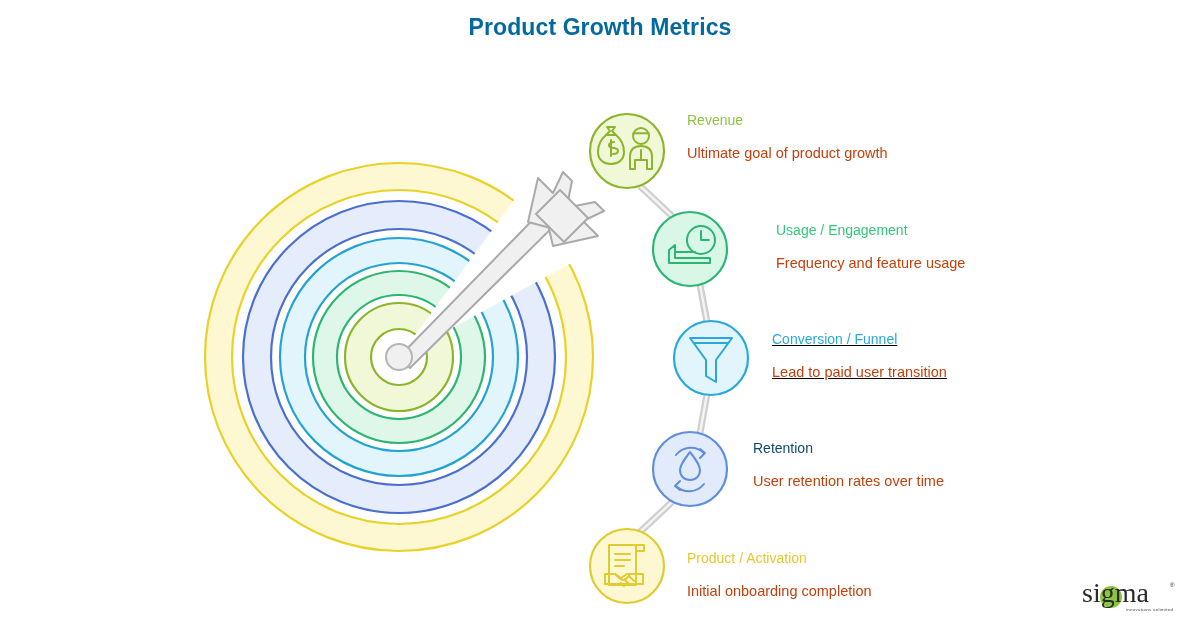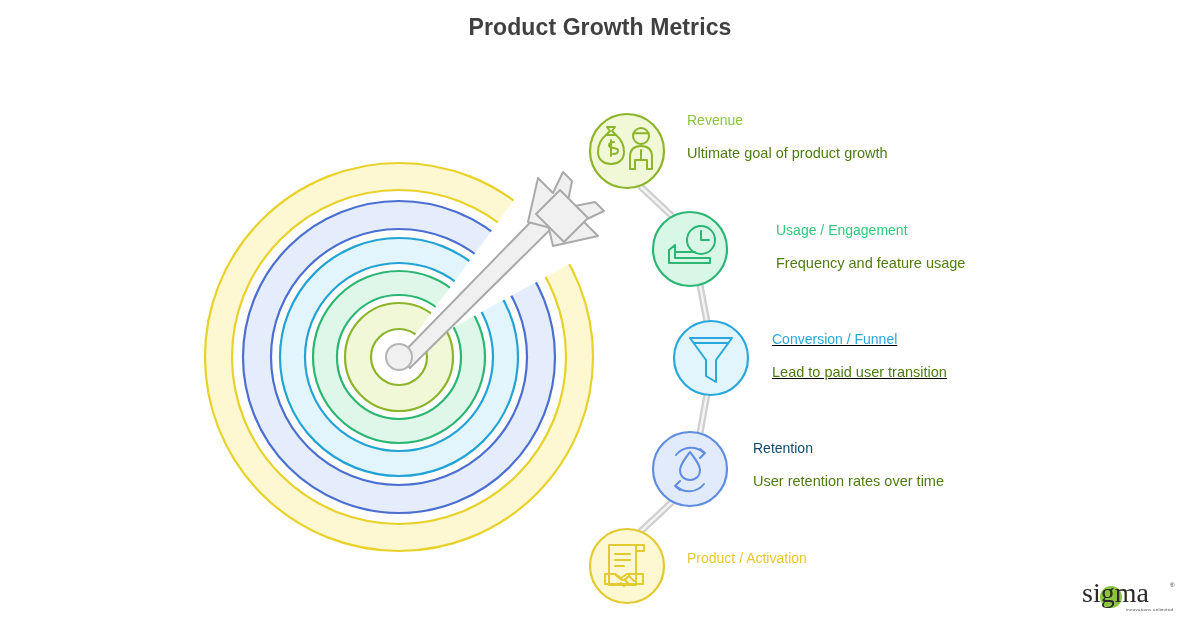--- a/index.html
+++ b/index.html
@@ -25,37 +25,37 @@
 
   
   .page-title {
     position: absolute;
     top: 14px;
     left: 0;
     width: 1200px;
     text-align: center;
     font-size: 23px;
     font-weight: bold;
-    color: #404040;
+    color: #0369a1;
     letter-spacing: 0.1px;
   }
 
   
   .metric-text {
     position: absolute;
   }
   .metric-title {
     font-size: 14px;
     font-weight: normal;
     line-height: 22px;
     white-space: nowrap;
   }
   .metric-desc {
     font-size: 14.5px;
-    color: #4d7c0f;
+    color: #c2410c;
     line-height: 20px;
     margin-top: 12px;
     white-space: nowrap;
   }
 
   
   .logo {
     position: absolute;
     right: 18px;
     bottom: 8px;
@@ -222,20 +222,21 @@
   <div class="metric-desc">Lead to paid user transition</div>
 </div>
 
 <div class="metric-text" style="left:753px; top:437px;">
   <div class="metric-title" style="color:#0c4a6e;">Retention</div>
   <div class="metric-desc">User retention rates over time</div>
 </div>
 
 <div class="metric-text" style="left:687px; top:547px;">
   <div class="metric-title" style="color:#e8c72e;">Product / Activation</div>
+  <div class="metric-desc">Initial onboarding completion</div>
 </div>
 
 <svg class="logo" viewBox="0 0 104 48">
   <circle cx="33" cy="26" r="11" fill="#8cc63e"></circle>
   <text x="4" y="31" font-family="Liberation Serif, serif" font-size="28" fill="#2b2b2b">sigma</text>
   <text x="92" y="16" font-family="Liberation Sans, sans-serif" font-size="6" fill="#2b2b2b">®</text>
   <text x="48" y="40" font-family="Liberation Sans, sans-serif" font-size="4.4" letter-spacing="0.3" fill="#4a4a4a">innovations unlimited</text>
 </svg>
 
 </body></html>

